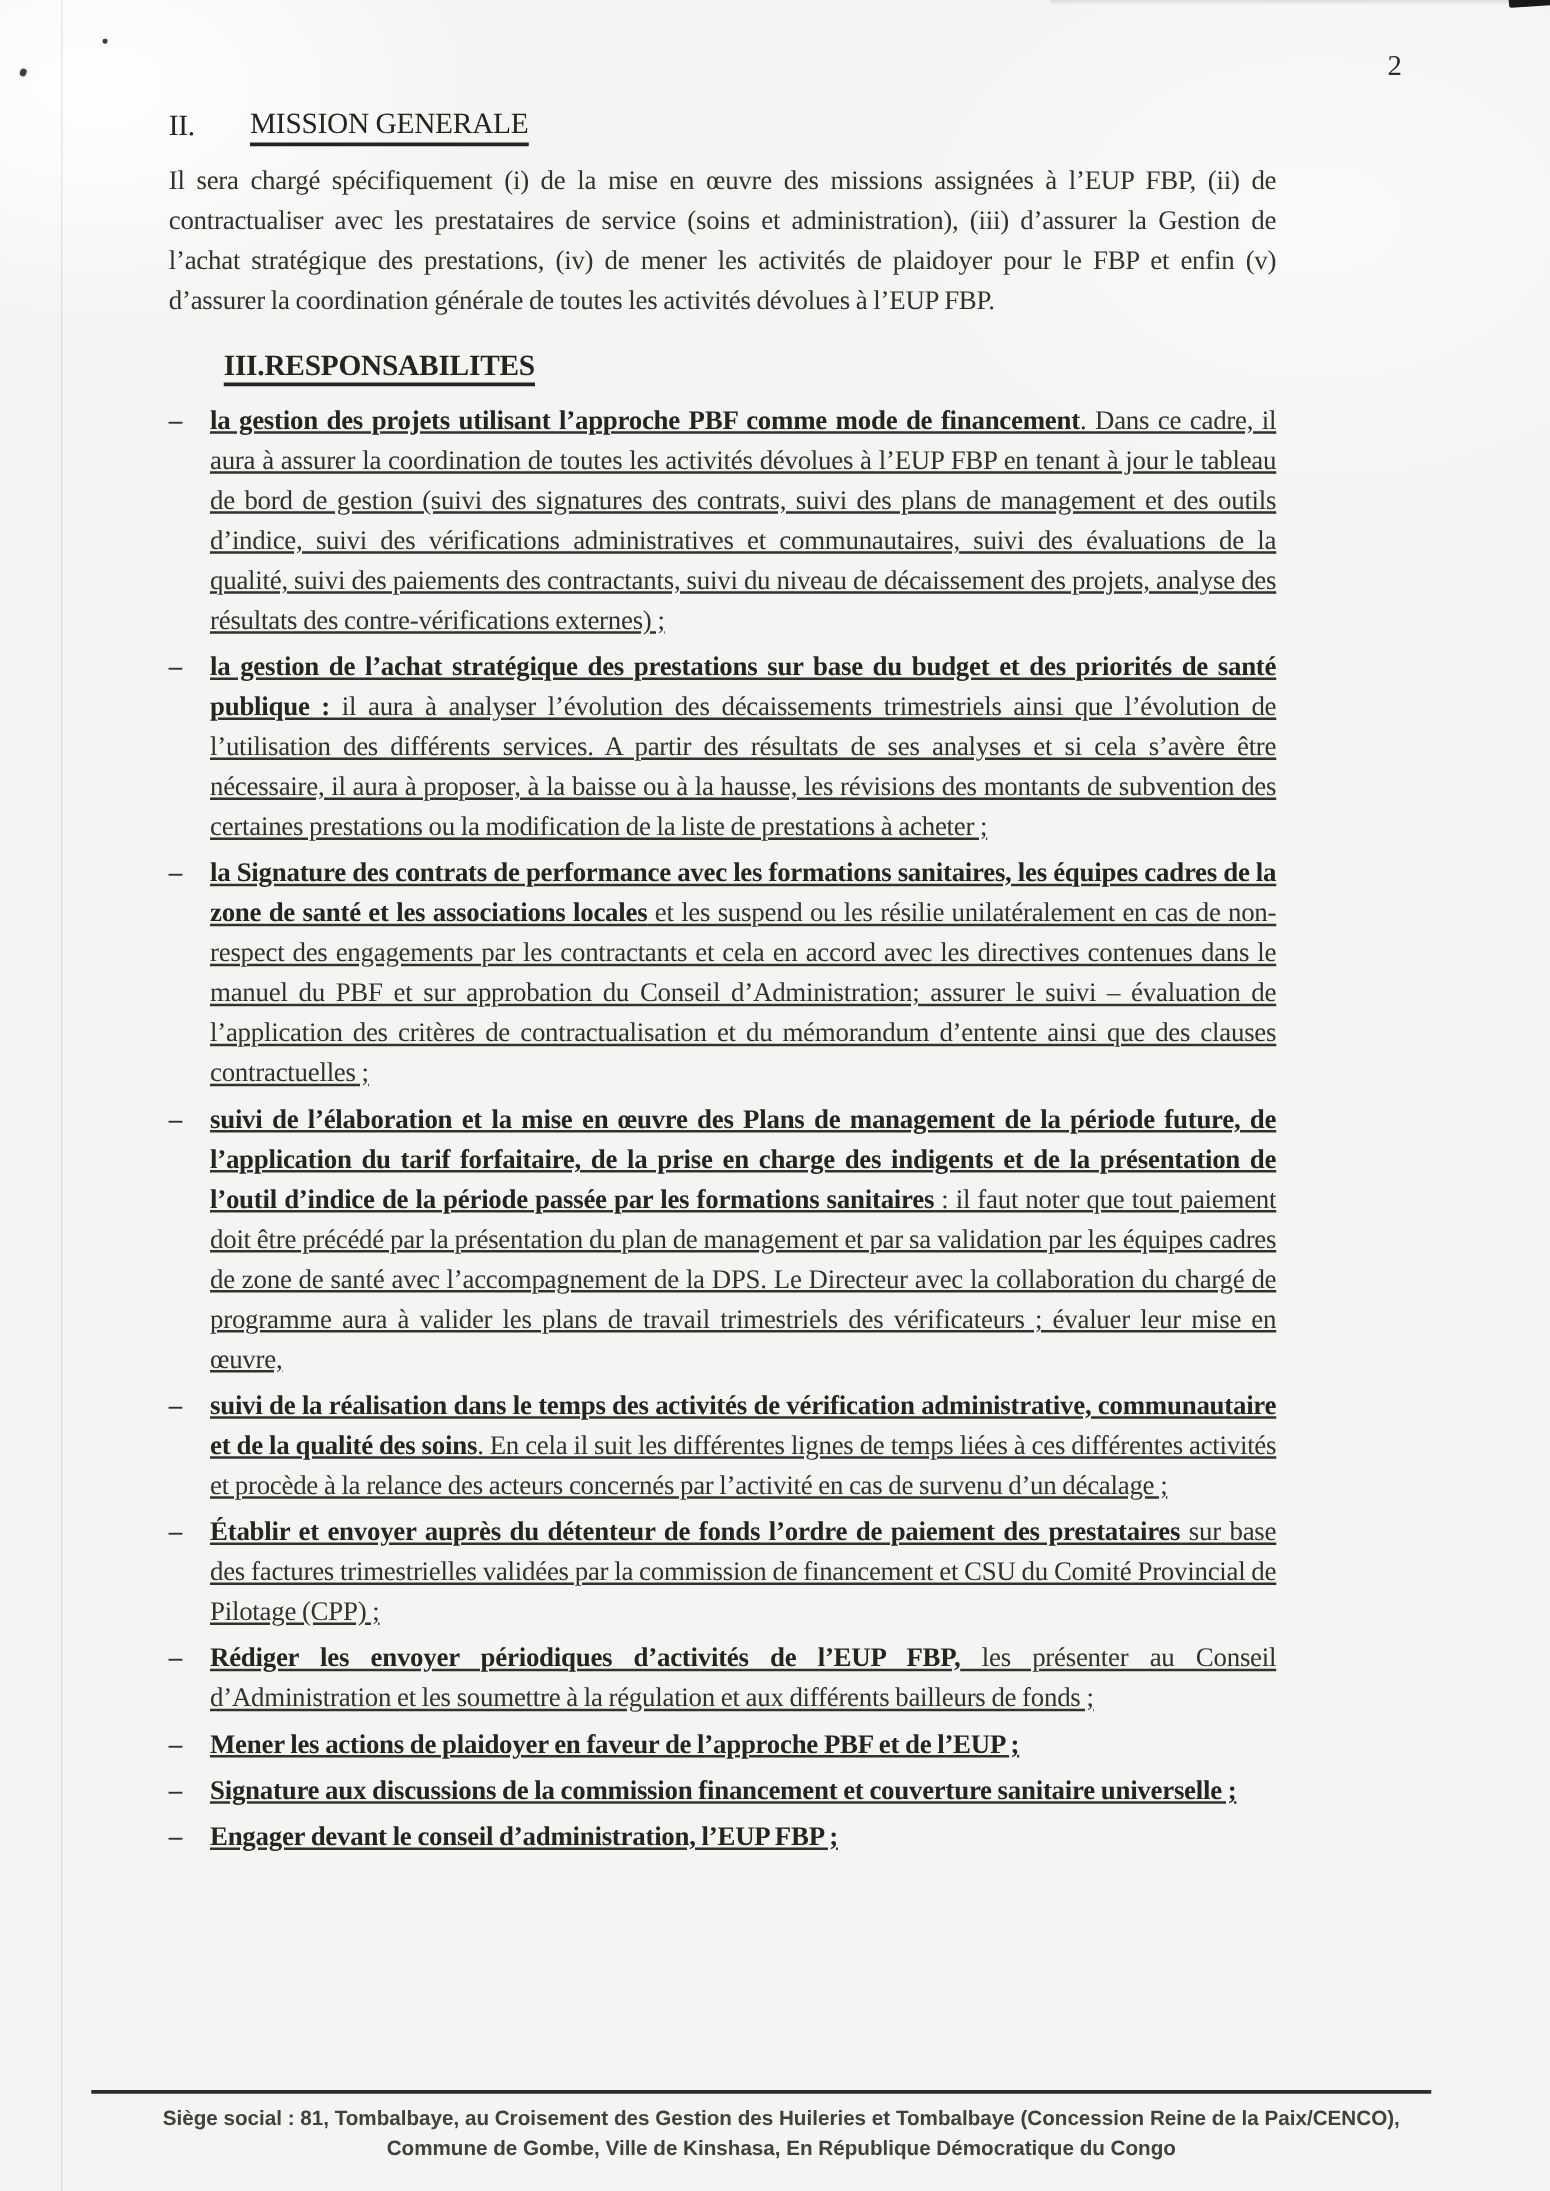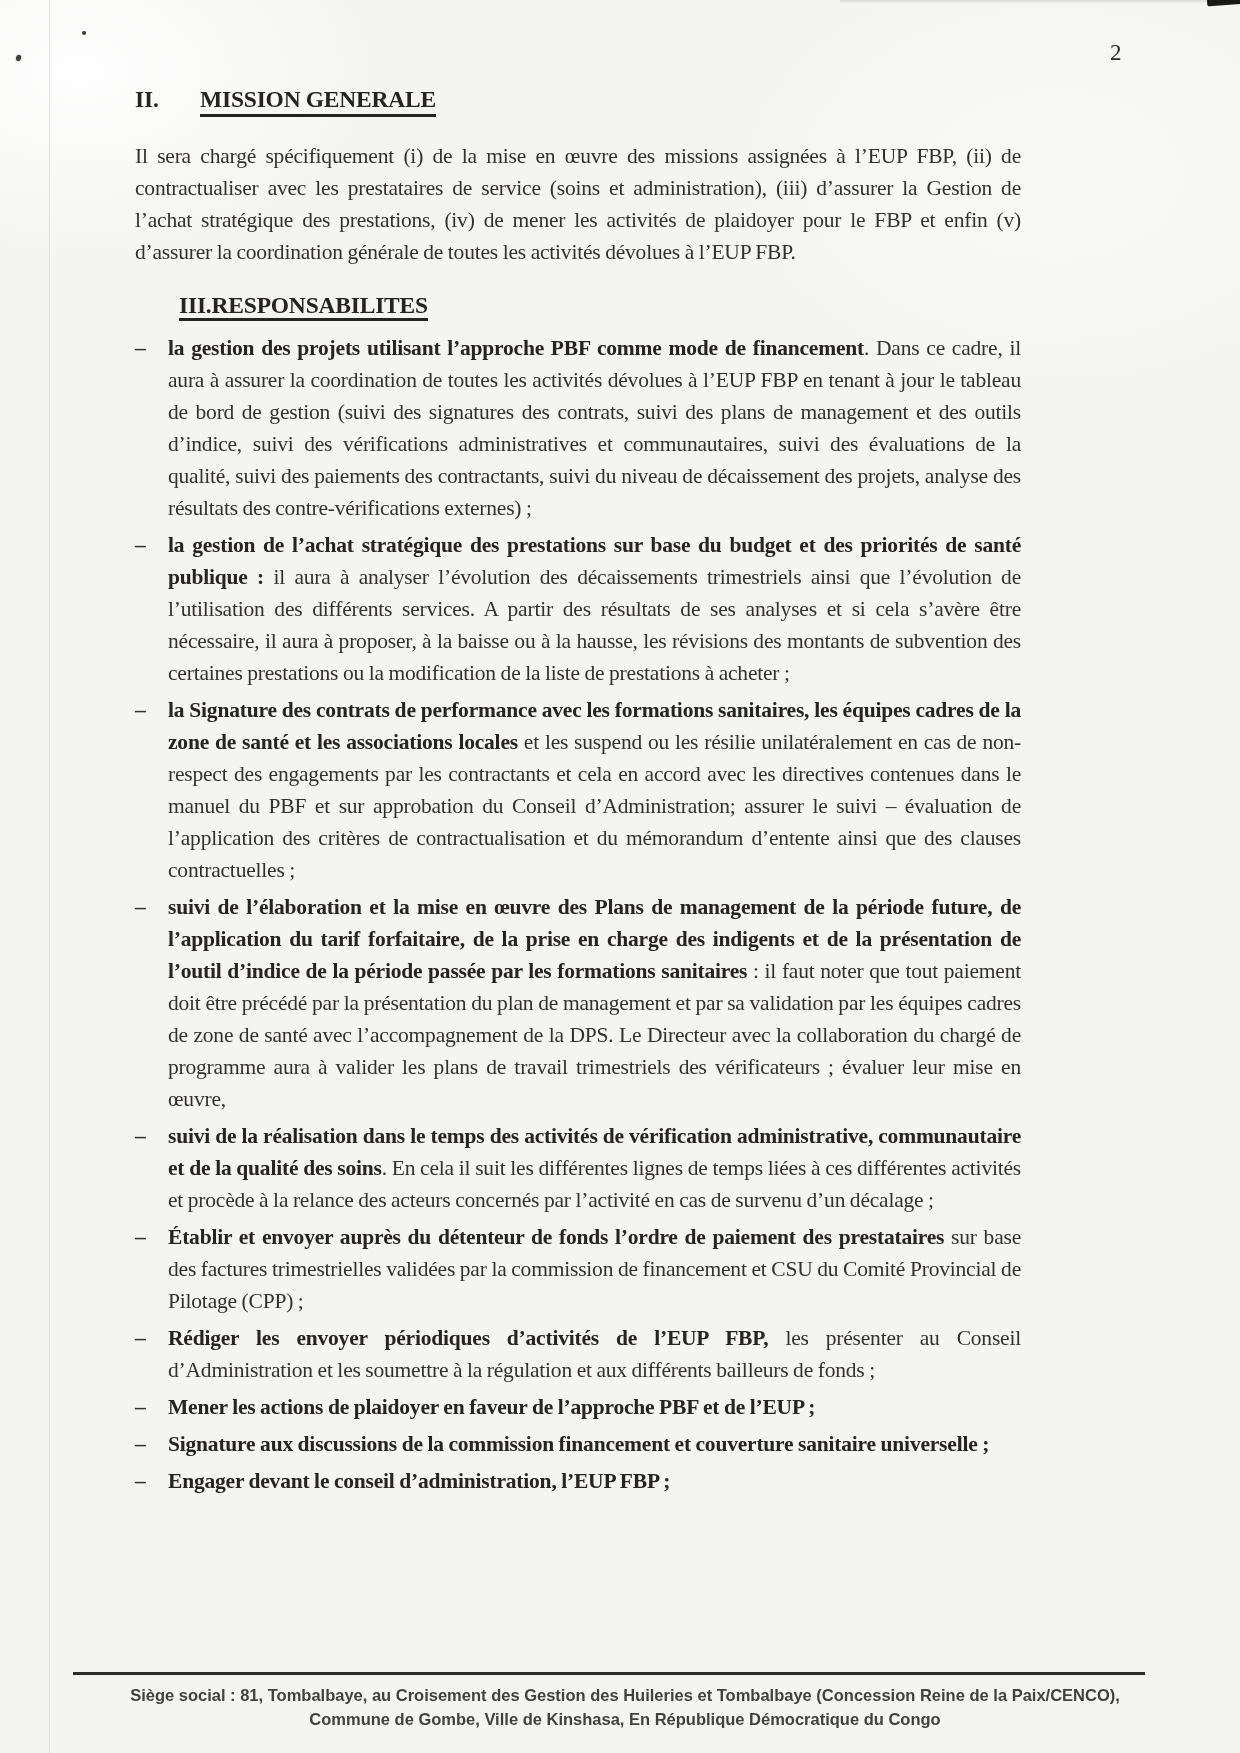--- a/index.html
+++ b/index.html
@@ -43,43 +43,43 @@
 
   .content {
     position:absolute; left:135px; top:84px; width:886px;
     font-size:21.5px; line-height:32px;
     letter-spacing:-0.2px; word-spacing:-0.5px;
     color:#33312c;
   }
   b, .h2, .h3 { color:#262420; }
 
   .h2 {
-    display:flex; align-items:flex-start;
-    font-size:23.5px; font-weight:bold; line-height:30px;
-    margin-bottom:23px;
+    display:flex; align-items:center;
+    font-size:23.5px; font-weight:normal; line-height:30px;
+    margin-bottom:11px;
   }
   .h2-numeral { width:65px; flex:none; }
   .u { border-bottom:3px solid #262420; padding-bottom:0; }
 
   .intro {
     text-align:justify;
     margin-bottom:22px;
   }
 
   .h3 {
     font-size:23.5px; font-weight:bold; line-height:30px;
     margin-left:44px; margin-bottom:12px;
   }
 
   .lead { margin-bottom:11px; }
 
   ul.bullets { list-style:none; }
   li.bullet { display:flex; margin-bottom:5px; }
   .dash { flex:none; width:33px; font-weight:bold; }
-  .btext { flex:1; text-align:justify; }
+  .btext { flex:1; text-align:justify;text-decoration:underline; }
 
   .footer-rule {
     position:absolute; left:73px; right:95px; top:1672px; height:3px;
     background:#2d2d2b;
   }
   .footer-text {
     position:absolute; left:108px; right:98px; top:1683px;
     text-align:center;
     font-family:"Liberation Sans", sans-serif;
     font-weight:bold;

